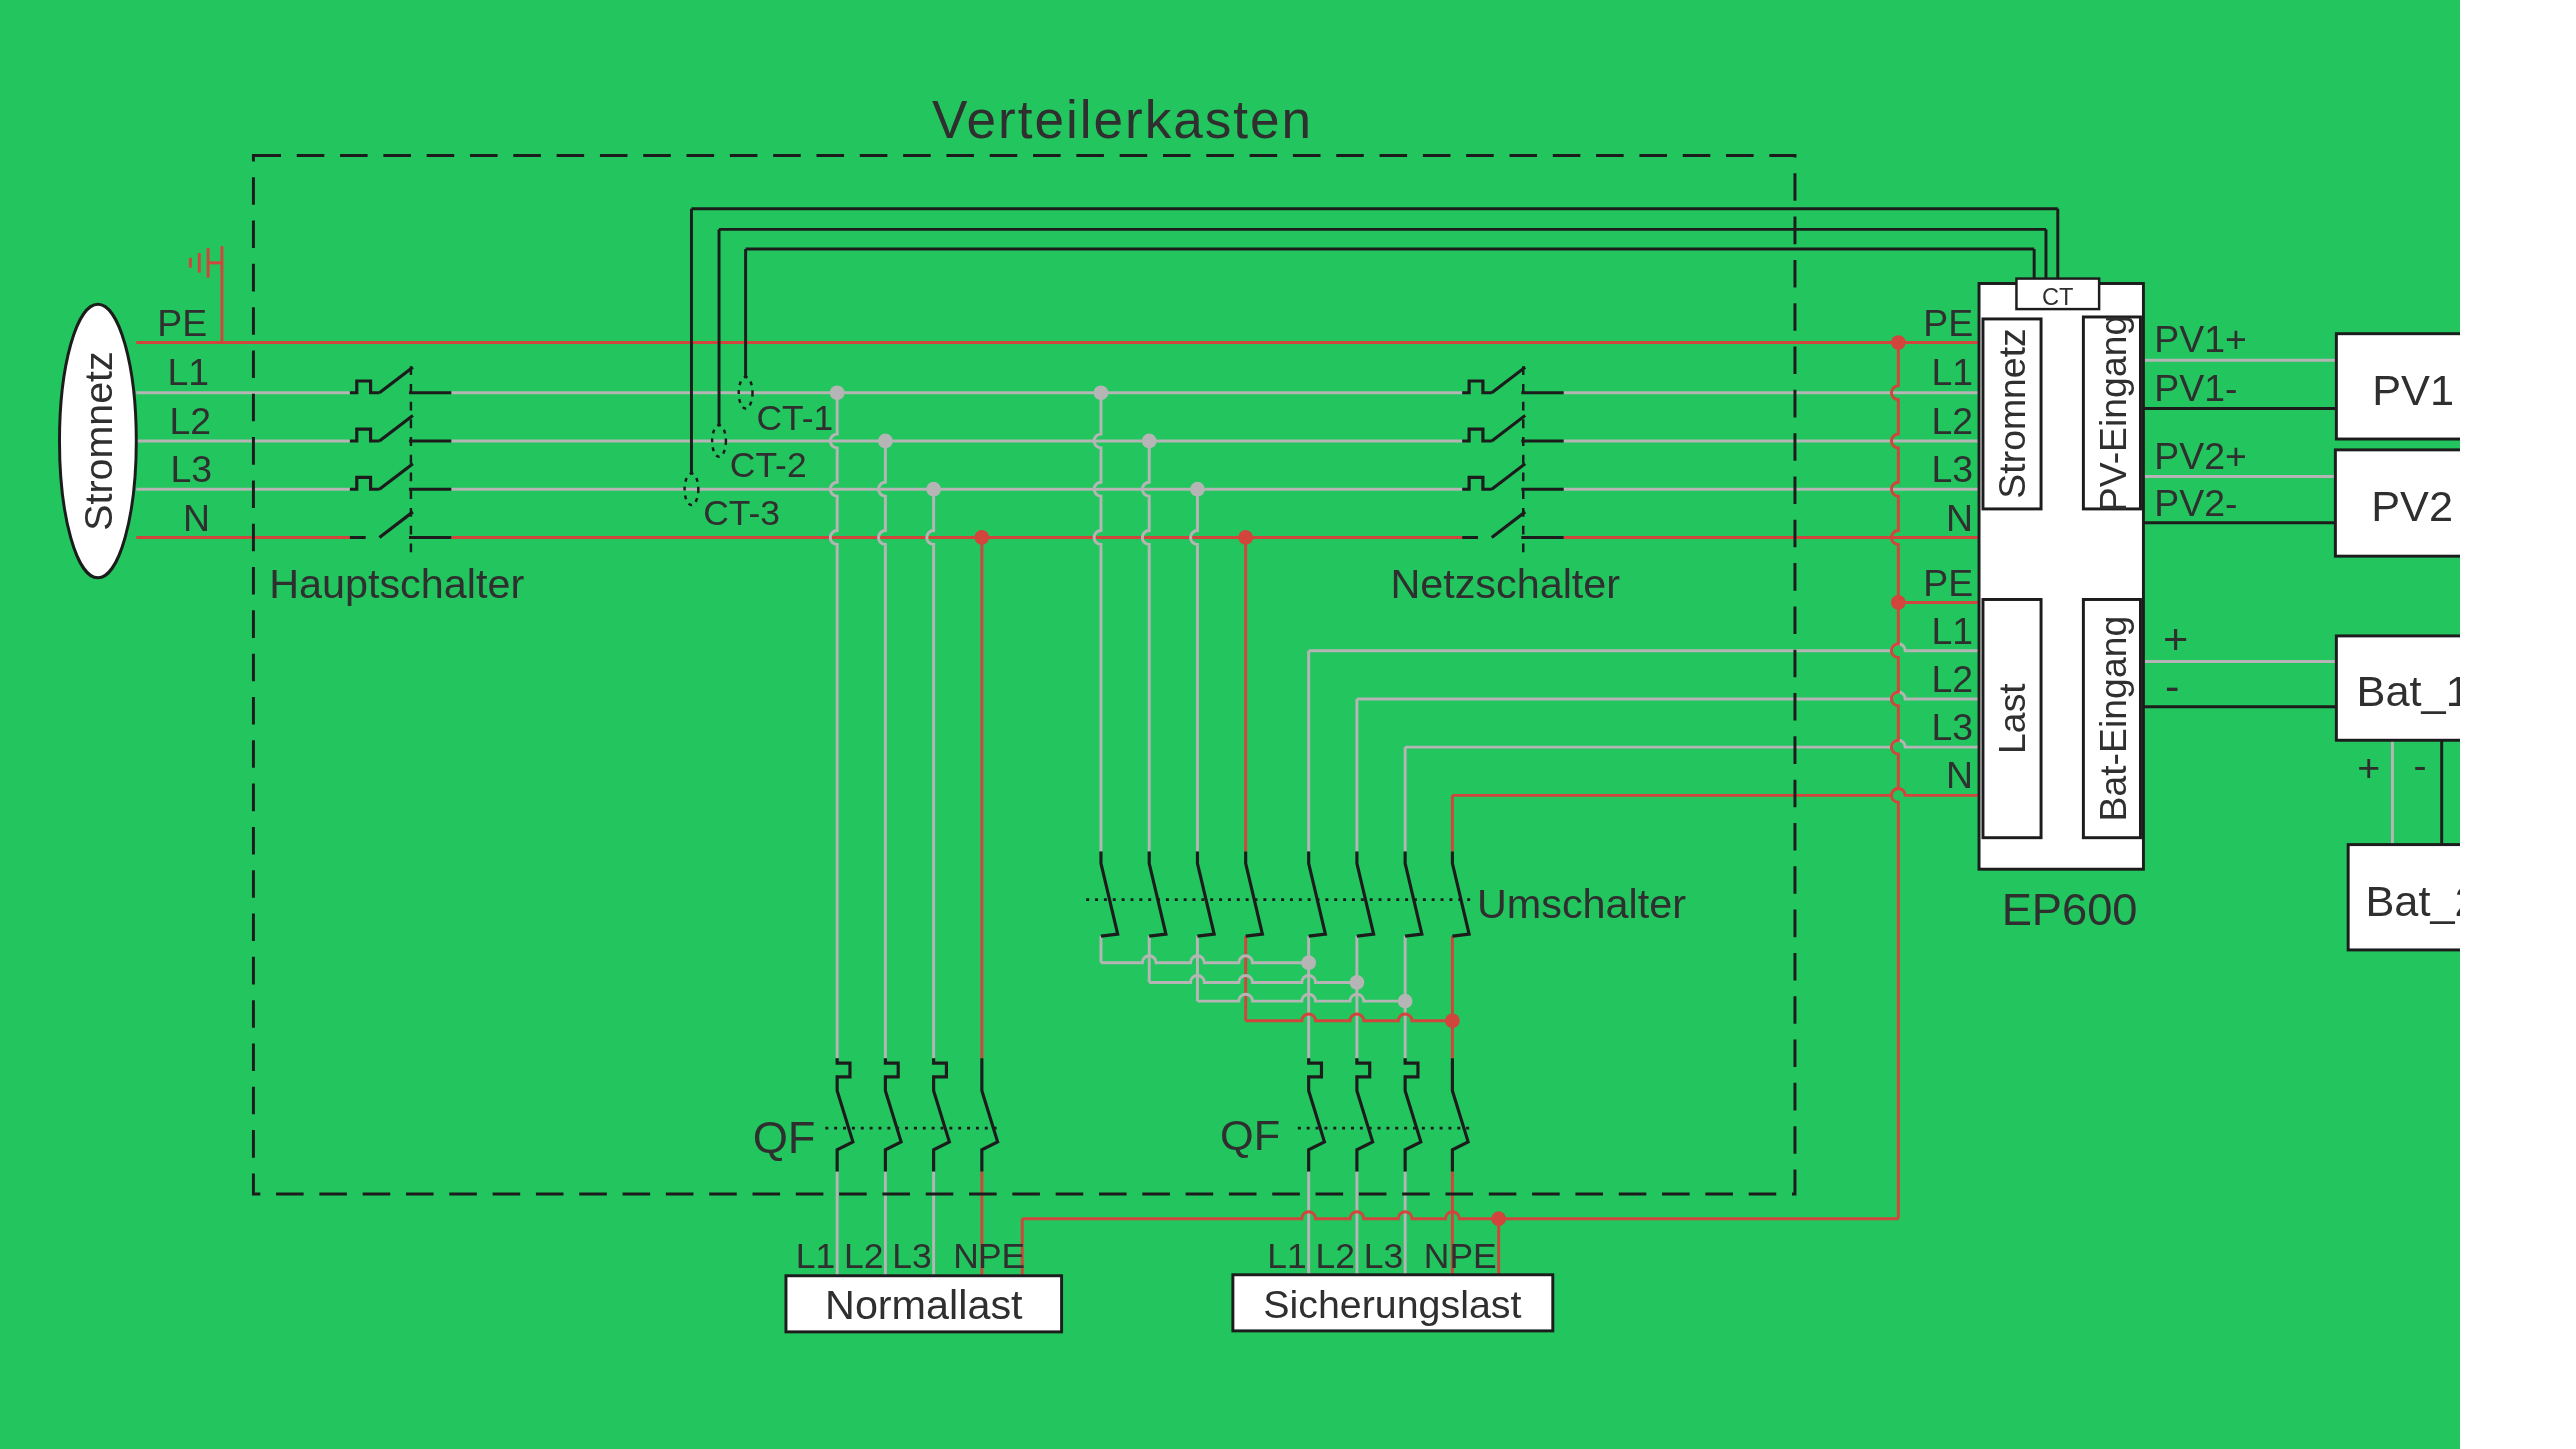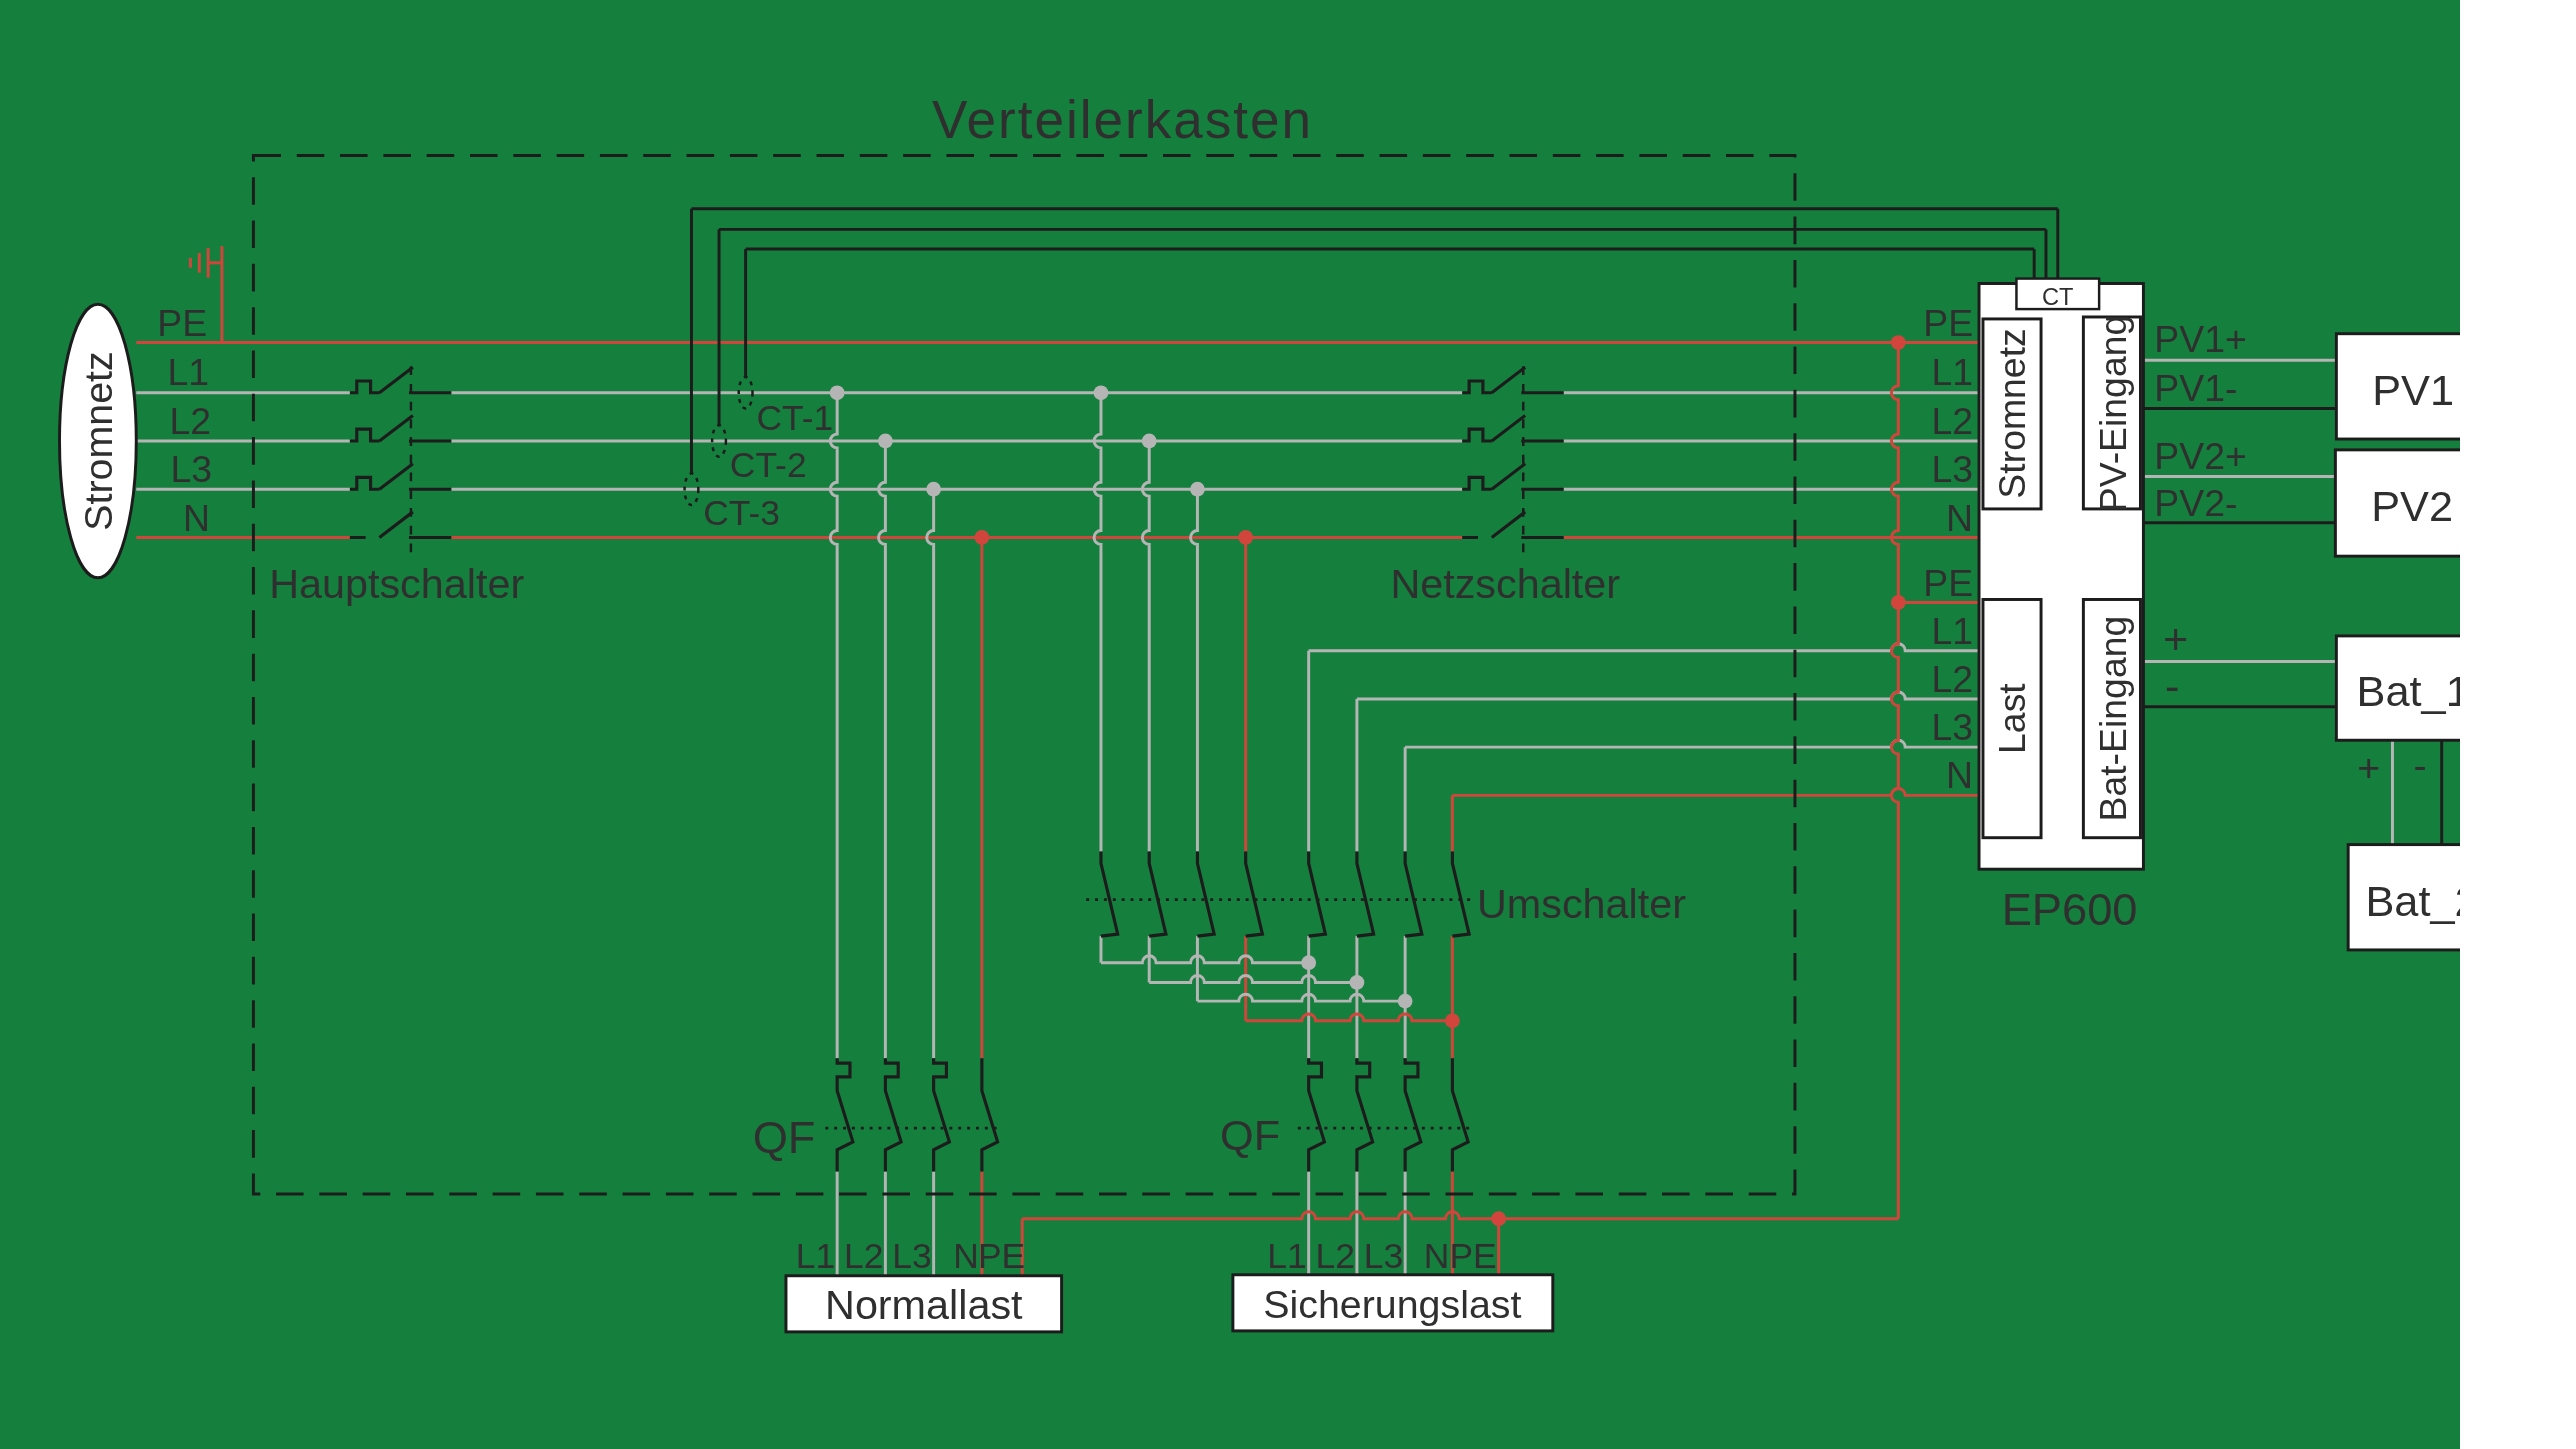--- a/index.html
+++ b/index.html
@@ -1,16 +1,16 @@
 <!DOCTYPE html>
 <html><head>
 <meta charset="utf-8">
 <style>
   html,body{margin:0;padding:0;background:#ffffff;}
-  .canvas{position:relative;width:2460px;height:1449px;background:#15803d;overflow:hidden;}
+  .canvas{position:relative;width:2460px;height:1449px;background:#22c55e;overflow:hidden;}
   svg{position:absolute;left:0;top:0;}
   text{font-family:"Liberation Sans", sans-serif;fill:#2f2f2f;}
   .box{fill:#ffffff;stroke:#1c1c1c;stroke-width:3;}
   .boxthin{fill:#ffffff;stroke:#1c1c1c;stroke-width:2.5;}
 </style>
 </head>
 <body>
 
 <div class="canvas">
 <svg width="2576" height="1449" viewBox="0 0 2616 1472">

